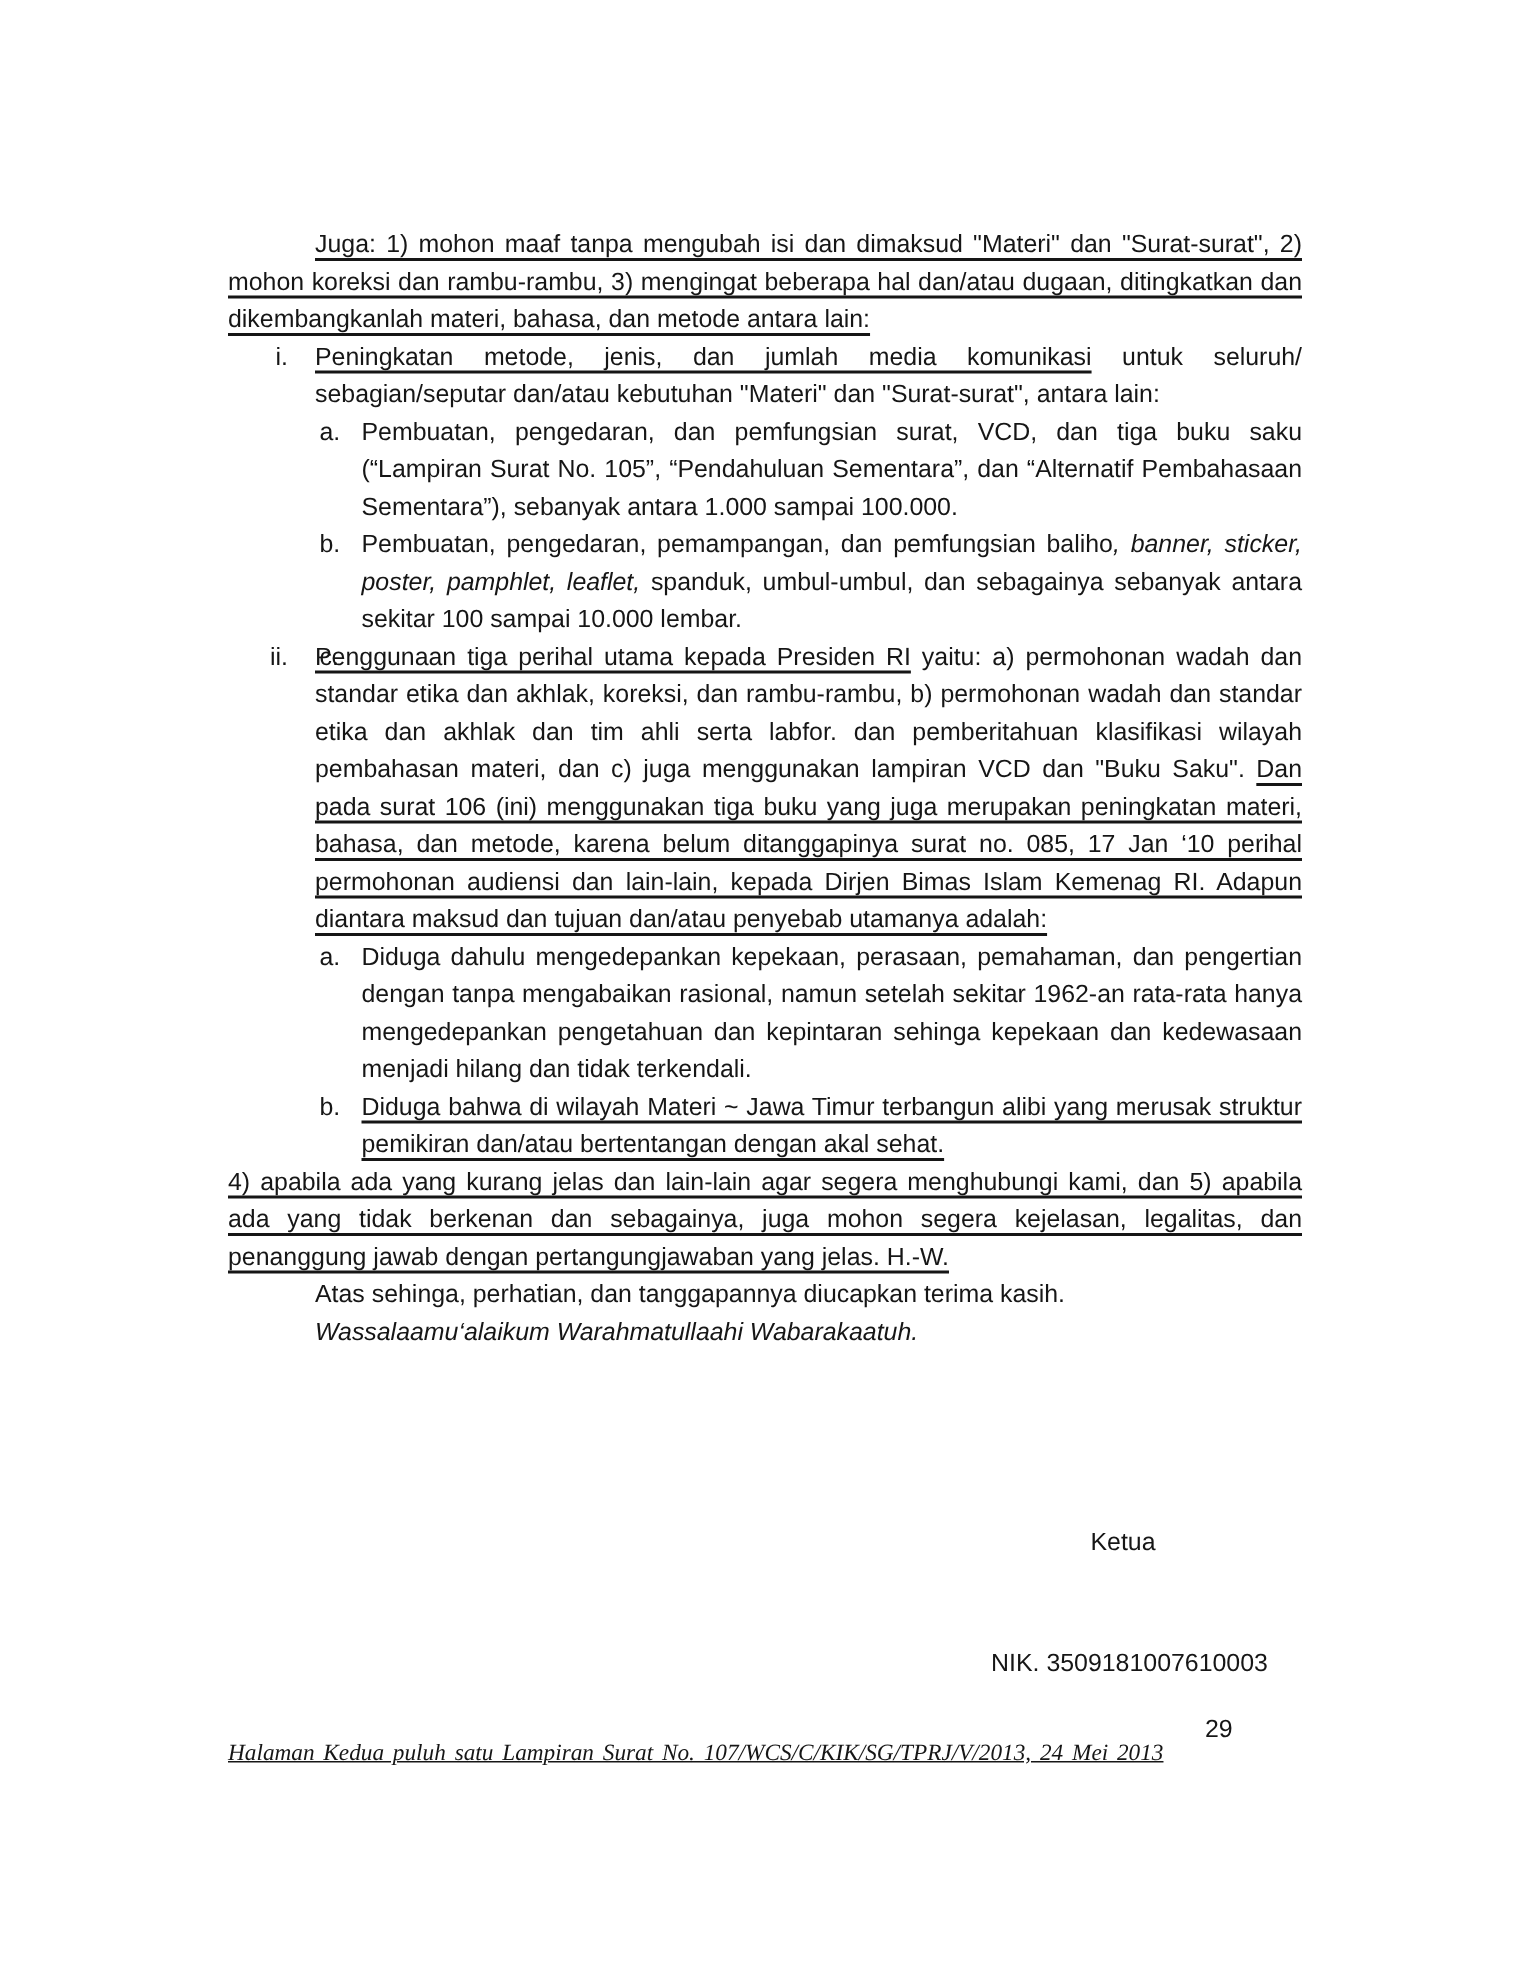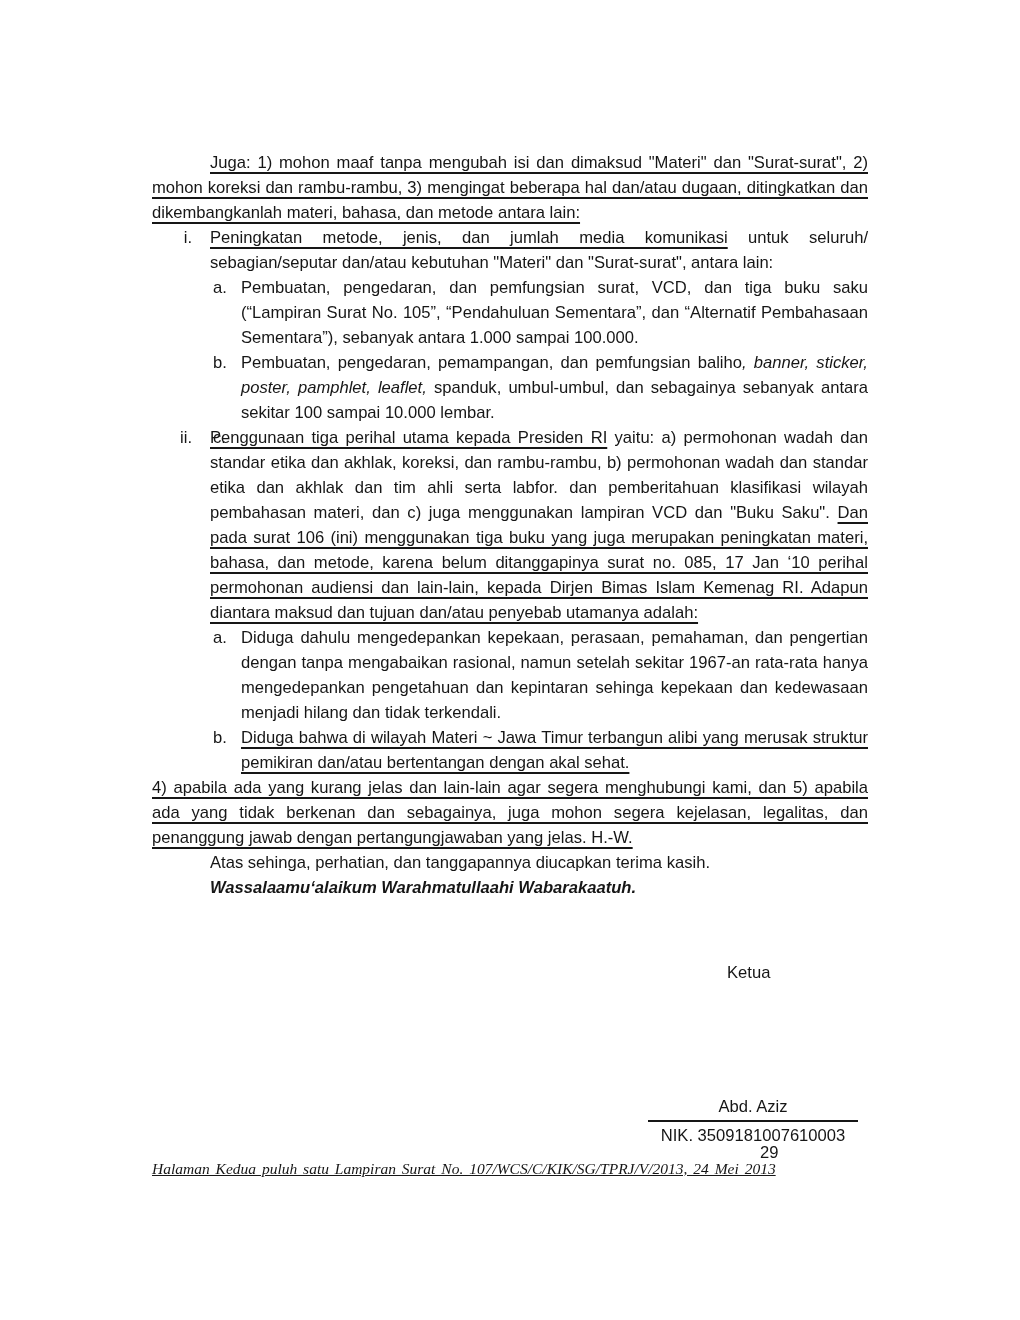--- a/index.html
+++ b/index.html
@@ -34,24 +34,24 @@
     left: 0; top: 0;
     width: 40px;
     text-align: right;
   }
   .li-alpha { position: relative; padding-left: 89px; }
   .li-alpha > .marker {
     position: absolute;
     left: 61px; top: 0;
   }
   .italic { font-style: italic; }
-  .bold-italic { font-weight: bold; font-style: italic; }
+  .bold-italic { font-weight: normal; font-style: italic; }
   .closing-title {
     position: absolute;
-    left: 727px; top: 960px;
+    left: 727px; top: 1015px;
     font-size: 16.6px;
     line-height: 25px;
   }
   .signature {
     position: absolute;
     left: 648px; top: 1095px;
     width: 210px;
     text-align: center;
     font-size: 16.6px;
     line-height: 24px;
@@ -59,21 +59,21 @@
   .sig-name {
     display: block;
     border-bottom: 2px solid #161616;
     padding-bottom: 1px;
   }
   .sig-nik { display: block; padding-top: 2px; white-space: nowrap; }
   .page-number {
     position: absolute;
     left: 760px; top: 1143px;
     width: 105px;
-    text-align: left;
+    text-align: center;
     font-size: 16.6px;
     line-height: 20px;
   }
   .footer {
     position: absolute;
     left: 152px; top: 1159px;
     width: 716px;
     font-family: "Liberation Serif", serif;
     font-style: italic;
     font-size: 15.5px;
@@ -105,39 +105,38 @@
 
     <div class="li-alpha">
       <span class="marker">c.</span>
     </div>
 
     <div class="li-roman">
       <span class="marker">ii.</span><span class="u">Penggunaan tiga perihal utama kepada Presiden RI</span><span> yaitu: a) permohonan wadah dan standar etika dan akhlak, koreksi, dan rambu-rambu, b) permohonan wadah dan standar etika dan akhlak dan tim ahli serta labfor. dan pemberitahuan klasifikasi wilayah pembahasan materi, dan c) juga menggunakan lampiran VCD dan "Buku Saku". </span><span class="u">Dan pada surat 106 (ini) menggunakan tiga buku yang juga merupakan peningkatan materi, bahasa, dan metode, karena belum ditanggapinya surat no. 085, 17 Jan ‘10 perihal permohonan audiensi dan lain-lain, kepada Dirjen Bimas Islam Kemenag RI. Adapun diantara maksud dan tujuan dan/atau penyebab utamanya adalah:</span>
     </div>
 
     <div class="li-alpha">
-      <span class="marker">a.</span><span>Diduga dahulu mengedepankan kepekaan, perasaan, pemahaman, dan pengertian dengan tanpa mengabaikan rasional, namun setelah sekitar 1967-an rata-rata hanya mengedepankan pengetahuan dan kepintaran sehinga kepekaan dan kedewasaan menjadi hilang dan tidak terkendali.</span>
+      <span class="marker">a.</span><span>Diduga dahulu mengedepankan kepekaan, perasaan, pemahaman, dan pengertian dengan tanpa mengabaikan rasional, namun setelah sekitar 1962-an rata-rata hanya mengedepankan pengetahuan dan kepintaran sehinga kepekaan dan kedewasaan menjadi hilang dan tidak terkendali.</span>
     </div>
 
     <div class="li-alpha">
       <span class="marker">b.</span><span class="u">Diduga bahwa di wilayah Materi ~ Jawa Timur terbangun alibi yang merusak struktur pemikiran dan/atau bertentangan dengan akal sehat.</span>
     </div>
 
     <p class="para u-all">4) apabila ada yang kurang jelas dan lain-lain agar segera menghubungi kami, dan 5) apabila ada yang tidak berkenan dan sebagainya, juga mohon segera kejelasan, legalitas, dan penanggung jawab dengan pertangungjawaban yang jelas. H.-W.</p>
 
     <p class="para indent">Atas sehinga, perhatian, dan tanggapannya diucapkan terima kasih.</p>
 
     <p class="para indent bold-italic">Wassalaamu‘alaikum Warahmatullaahi Wabarakaatuh.</p>
 
   </div>
 
   <div class="closing-title">Ketua</div>
 
   <div class="signature">
-    <span class="sig-name">Abd. Aziz</span>
     <span class="sig-nik">NIK. 3509181007610003</span>
   </div>
 
   <div class="page-number">29</div>
 
   <div class="footer">Halaman Kedua puluh satu Lampiran Surat No. 107/WCS/C/KIK/SG/TPRJ/V/2013, 24 Mei 2013</div>
 
 </div>
 
 </body></html>

